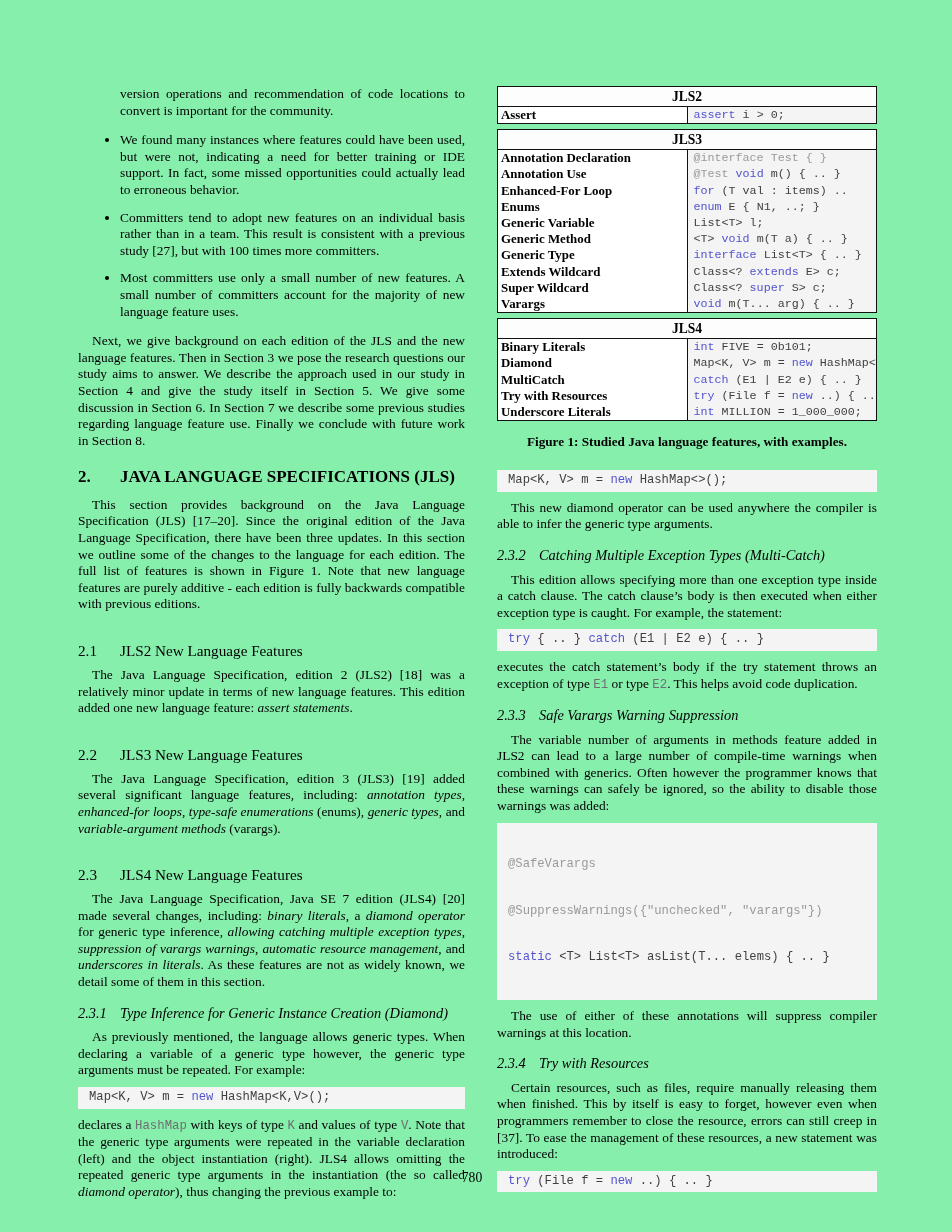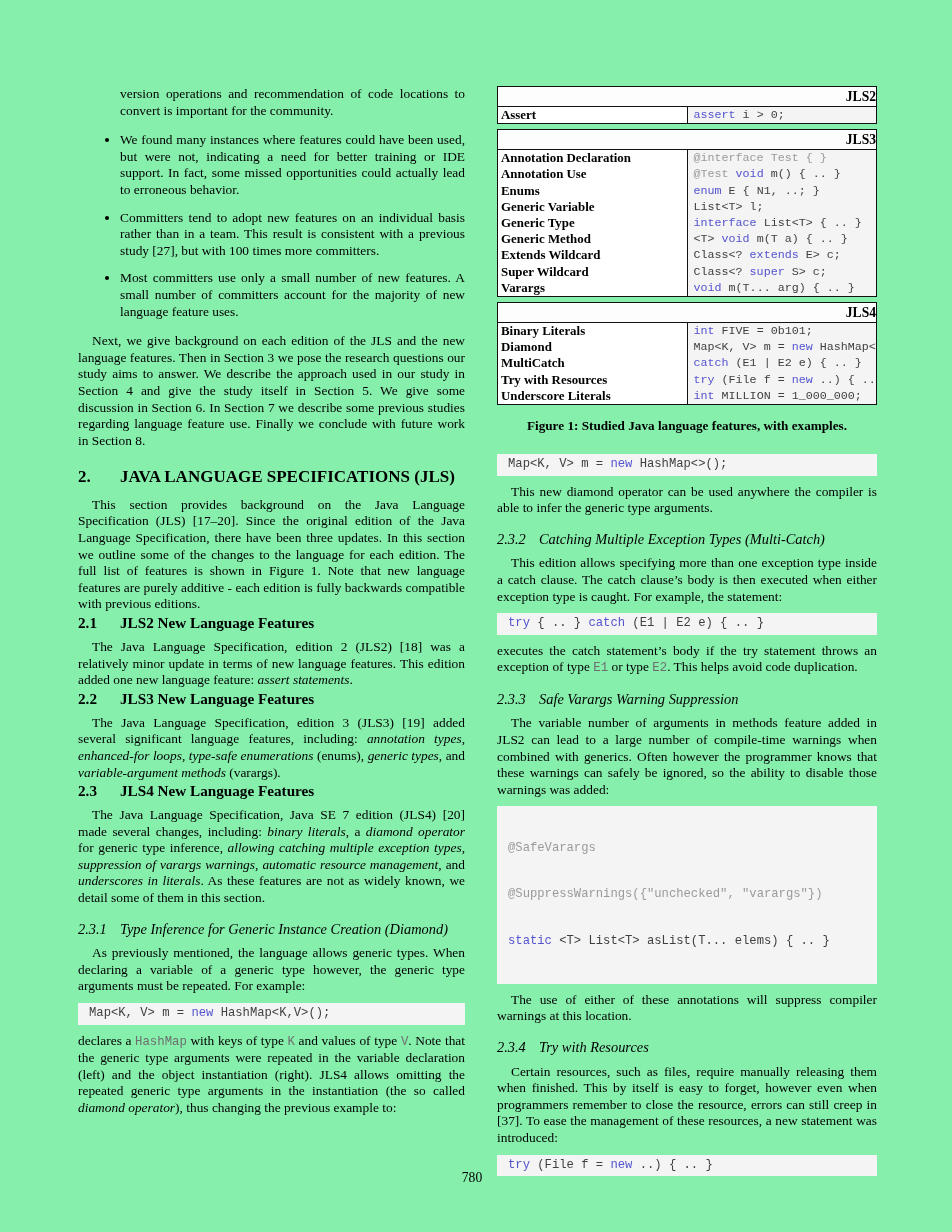--- a/index.html
+++ b/index.html
@@ -19,21 +19,21 @@
   p.cont { margin-left:42px; margin-bottom:13px; }
 
   ul.bullets { margin-left:42px; padding-left:0; list-style:disc outside; }
   ul.bullets li { margin-bottom:11px; }
   ul.bullets li:last-child { margin-bottom:0; }
 
   h2.sec { display:flex; font-size:17px; line-height:21.5px; font-weight:bold; margin:17px 0 9px; }
   h2.sec .num { width:42px; flex:none; }
   h2.sec .ttl { flex:1; text-align:justify; }
 
-  h3.subsec { display:flex; font-size:15.2px; line-height:19px; font-weight:bold; margin:0 0 7px; }
+  h3.subsec { display:flex; font-size:15.2px; line-height:19px; font-weight:normal; margin:28px 0 7px; }
   h3.subsec .num { width:42px; flex:none; }
   h3.subsec .ttl { flex:1; }
 
   h4.subsubsec { display:flex; font-size:14.4px; line-height:18.5px; font-weight:normal; font-style:italic; margin:13px 0 7px; }
   h4.subsubsec .num { width:42px; flex:none; }
   h4.subsubsec .ttl { flex:1; text-align:justify; }
 
   .codeblock {
     background:var(--code_bg,#f4f4f4);
     font-family:"Liberation Mono", monospace;
@@ -43,21 +43,21 @@
     white-space:pre; text-align:left;
   }
 
   .kw { color:var(--keyword,#5353cf); }
   .mu { color:var(--code_muted,#9a9a9a); }
   .it { font-style:italic; }
   .tt { font-family:"Liberation Mono", monospace; font-size:0.92em; color:var(--inline_code,#6e6e6e); }
 
   figure { margin:0 0 6px 0; }
   table.jls { width:100%; border-collapse:collapse; border:1.5px solid #111; margin-bottom:5px; table-layout:fixed; }
-  .jls th { border-bottom:1px solid #111; font-size:13.6px; line-height:17px; font-weight:bold; text-align:right; padding:1px 0; background:#fdfdfd; }
+  .jls th { border-bottom:1px solid #111; font-size:13.6px; line-height:17px; font-weight:bold; text-align:center; padding:1px 0; background:#fdfdfd; }
   .jls td { line-height:16.2px; vertical-align:top; }
   .jls td.feat { width:147px; font-weight:bold; font-size:12.9px; padding:0 2px 0 3px; border-right:1px solid #111; background:#fff; }
   .jls td.code { font-family:"Liberation Mono", monospace; font-size:11.7px; color:var(--code_plain,#3f3f3f); background:var(--code_bg,#f4f4f4); padding:0 2px 0 6px; white-space:pre; overflow:hidden; }
   figcaption { text-align:center; font-weight:bold; font-size:13.2px; margin:13px 0 20px; }
 
   .footer { position:absolute; left:0; right:8px; bottom:46px; text-align:center; font-size:13.6px; }
 </style>
 </head>
 <body>
 
@@ -132,34 +132,38 @@
               </tr>
           <tr>
             <td class="feat">Annotation Declaration</td>
             <td class="code"><span class="mu">@interface Test { }</span></td>
           </tr>
           <tr>
             <td class="feat">Annotation Use</td>
             <td class="code"><span class="mu">@Test </span><span class="kw">void</span><span> m() { .. }</span></td>
           </tr>
           <tr>
+            <td class="feat">Enhanced-For Loop</td>
+            <td class="code"><span class="kw">for</span><span> (T val : items) ..</span></td>
+          </tr>
+          <tr>
             <td class="feat">Enums</td>
             <td class="code"><span class="kw">enum</span><span> E { N1, ..; }</span></td>
           </tr>
           <tr>
             <td class="feat">Generic Variable</td>
             <td class="code"><span>List&lt;T&gt; l;</span></td>
           </tr>
           <tr>
+            <td class="feat">Generic Method</td>
+            <td class="code"><span>&lt;T&gt; </span><span class="kw">void</span><span> m(T a) { .. }</span></td>
+          </tr>
+          <tr>
             <td class="feat">Generic Type</td>
             <td class="code"><span class="kw">interface</span><span> List&lt;T&gt; { .. }</span></td>
-          </tr>
-          <tr>
-            <td class="feat">Generic Method</td>
-            <td class="code"><span>&lt;T&gt; </span><span class="kw">void</span><span> m(T a) { .. }</span></td>
           </tr>
           <tr>
             <td class="feat">Extends Wildcard</td>
             <td class="code"><span>Class&lt;? </span><span class="kw">extends</span><span> E&gt; c;</span></td>
           </tr>
           <tr>
             <td class="feat">Super Wildcard</td>
             <td class="code"><span>Class&lt;? </span><span class="kw">super</span><span> S&gt; c;</span></td>
           </tr>
           <tr>

